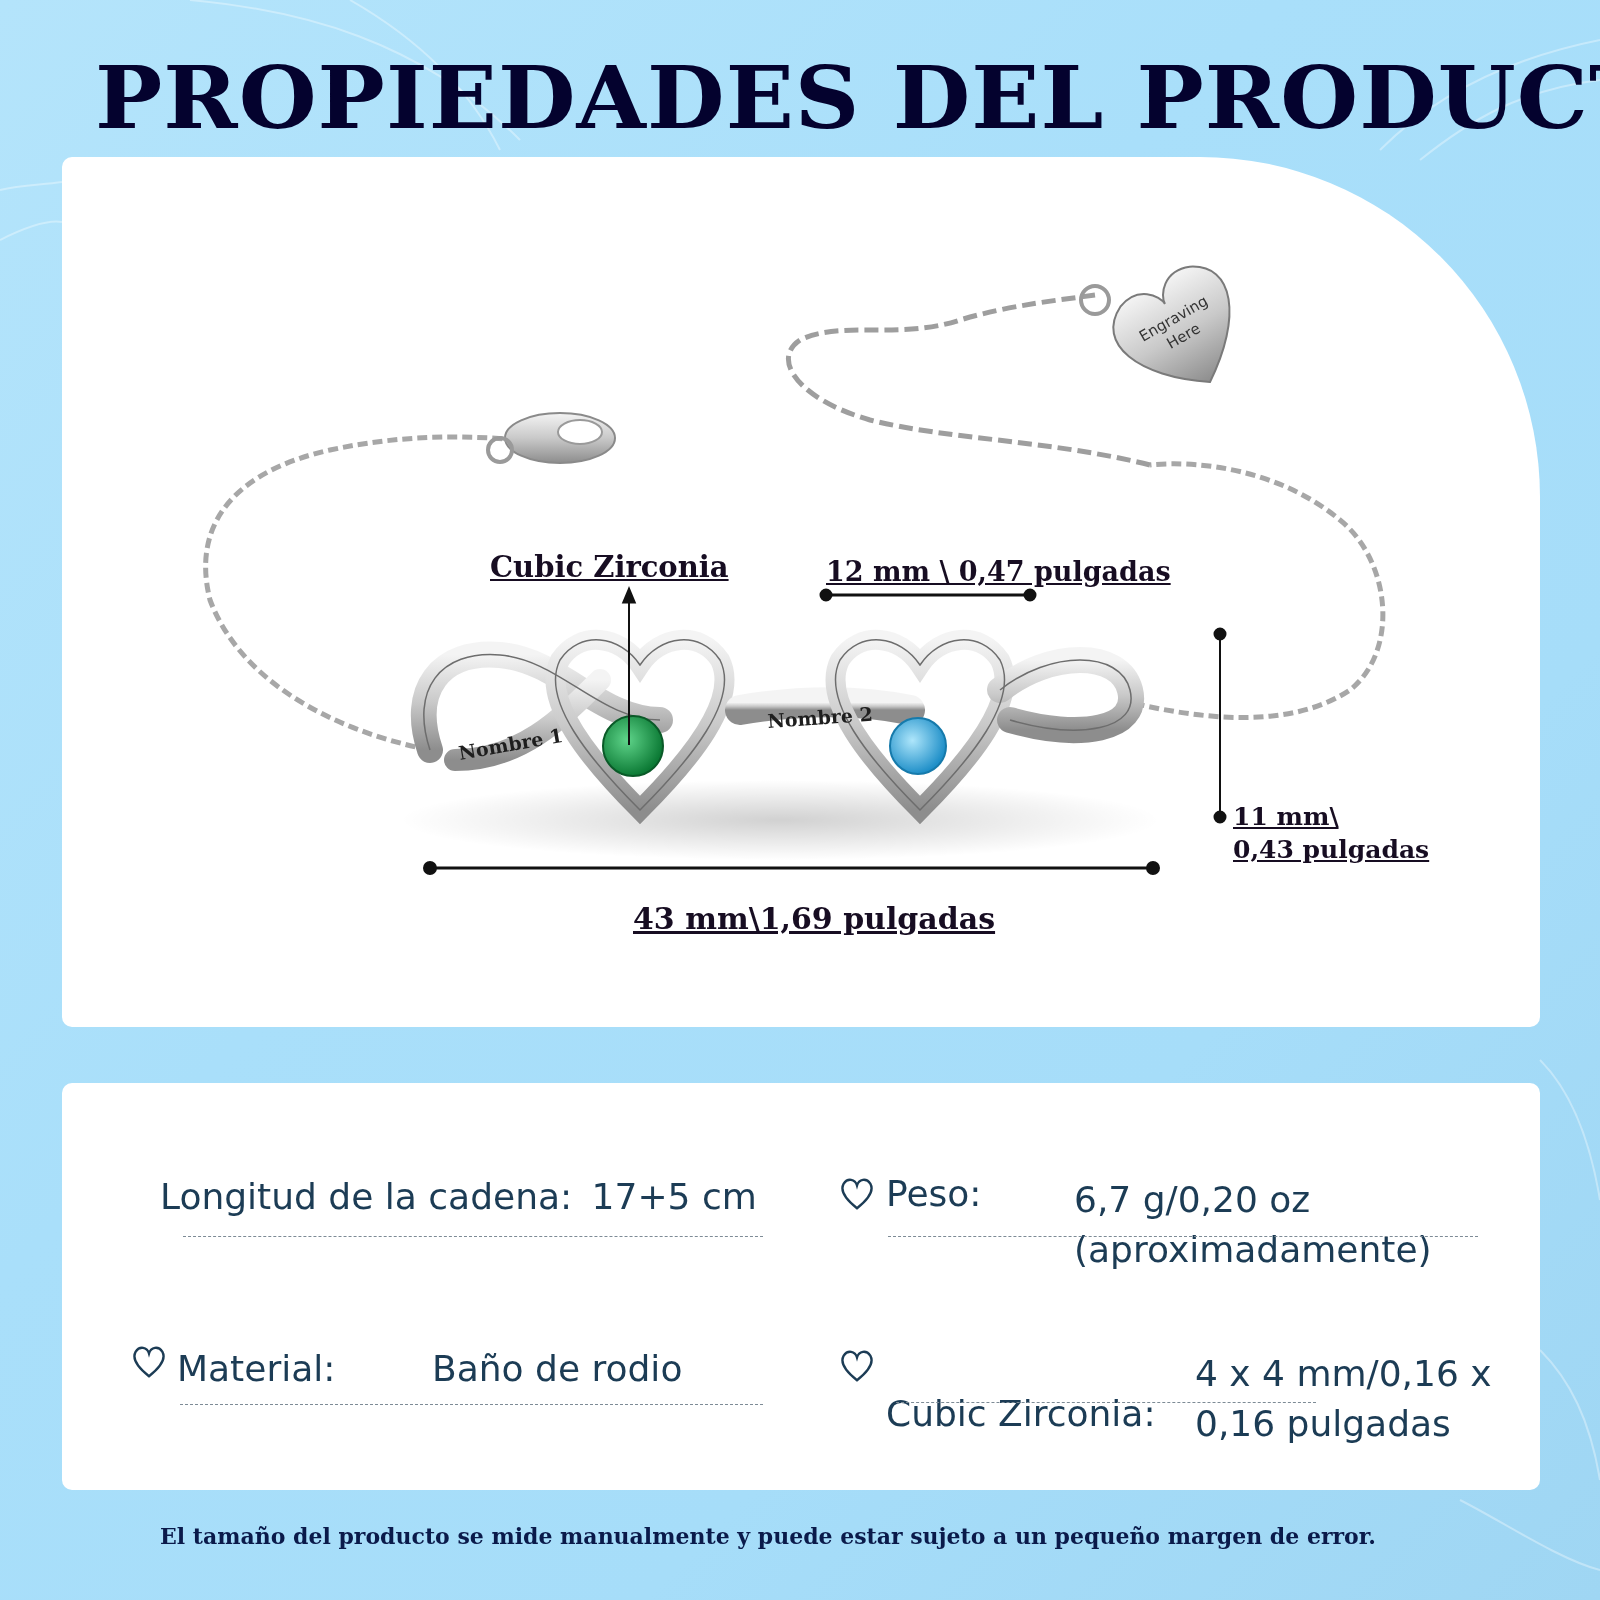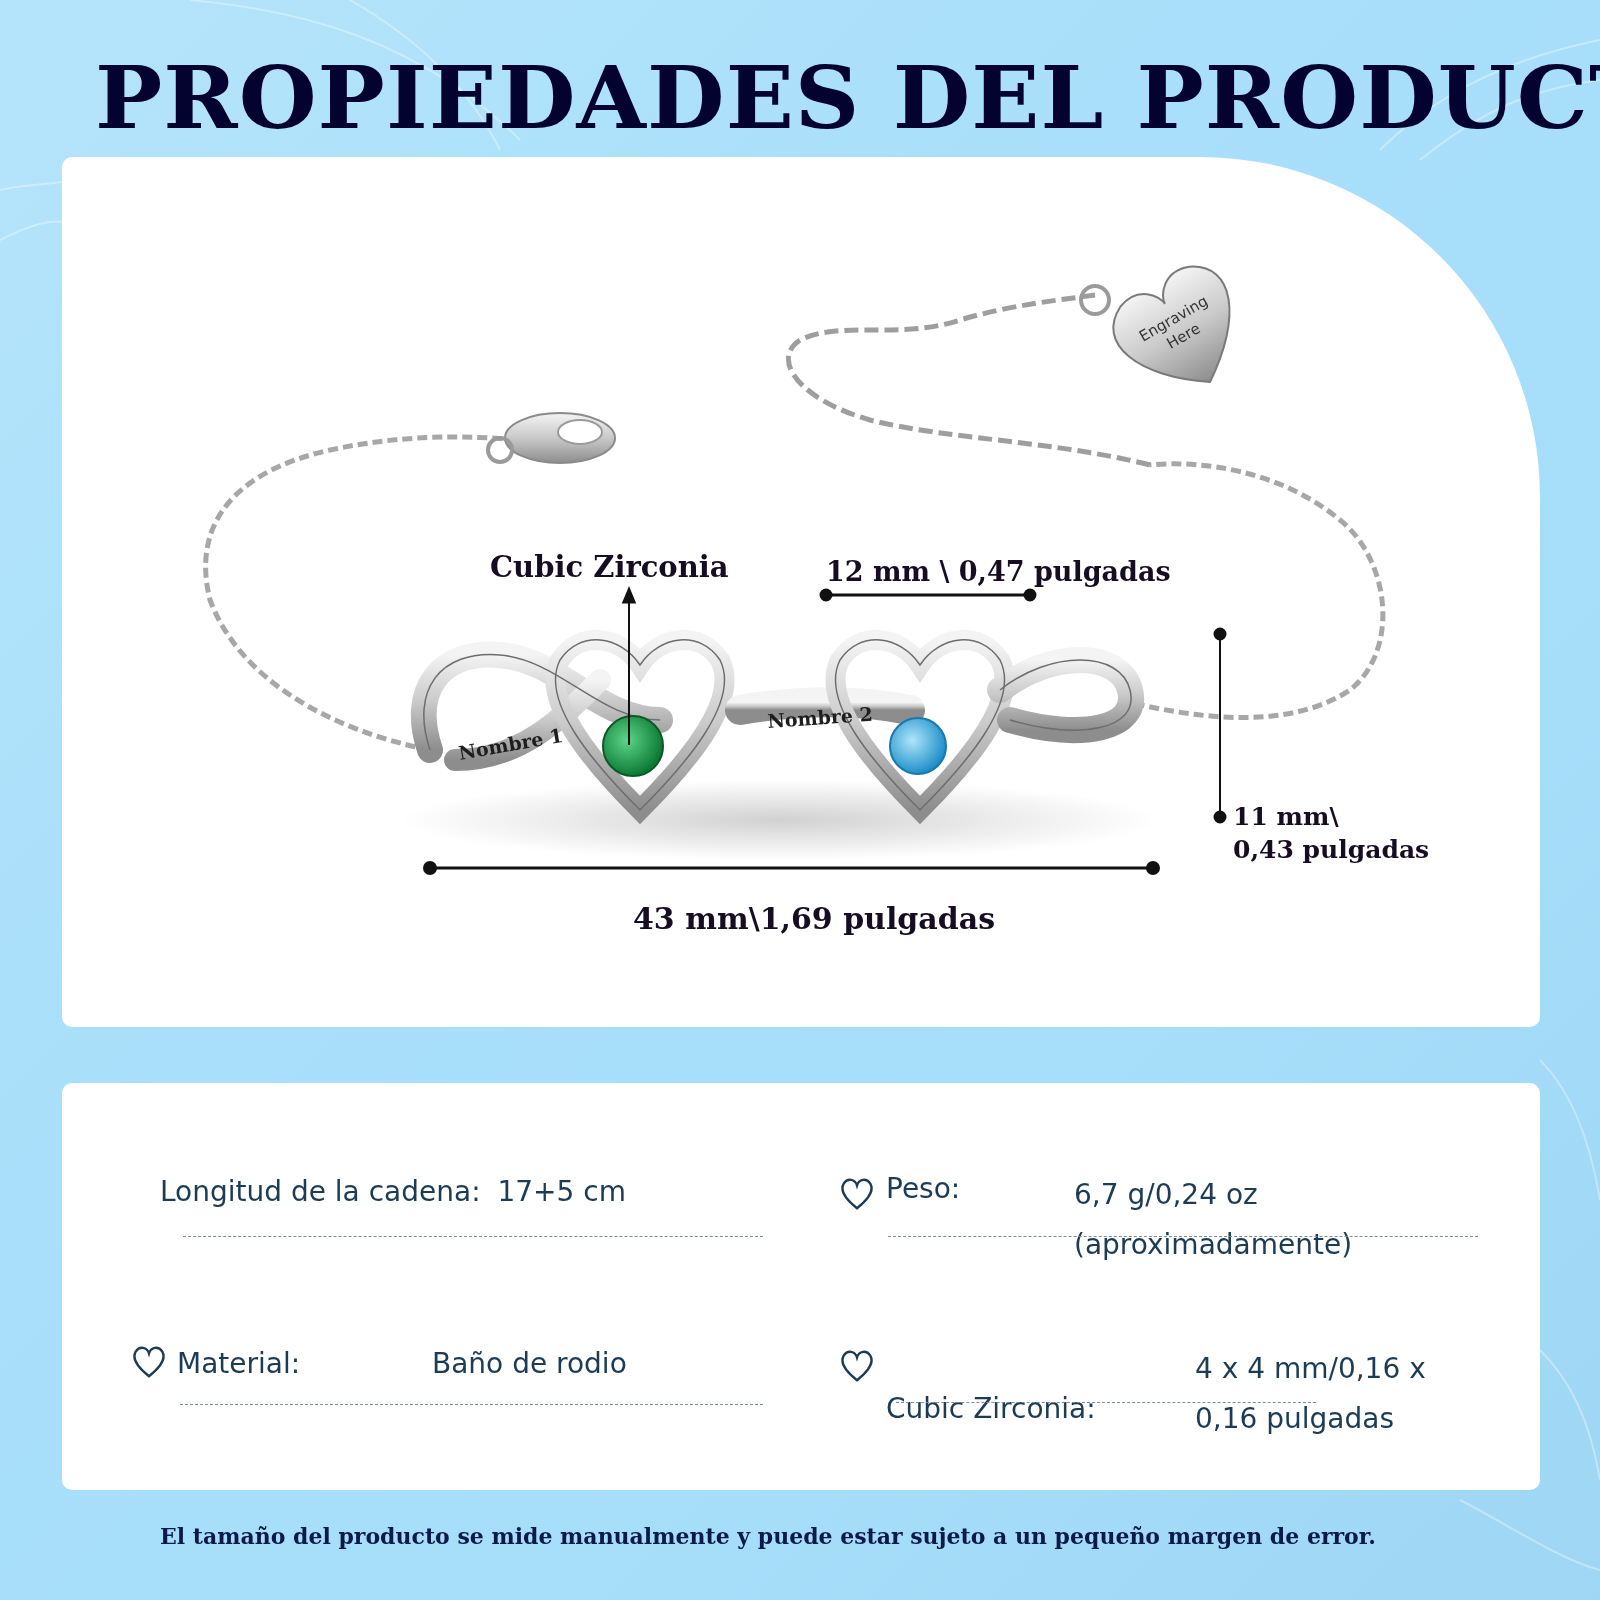--- a/index.html
+++ b/index.html
@@ -19,25 +19,25 @@
     position: absolute; left: 62px; top: 157px; width: 1478px; height: 870px;
     background: #fff; border-radius: 10px 340px 10px 10px;
   }
   .panel-bottom {
     position: absolute; left: 62px; top: 1083px; width: 1478px; height: 407px;
     background: #fff; border-radius: 10px;
   }
   .bracelet { position: absolute; left: 0; top: 0; }
   .ann {
     position: absolute; font-family: "DejaVu Serif", serif; font-weight: bold;
-    color: #170d22; white-space: nowrap; line-height: 1;
+    color: #170d22; white-space: nowrap; line-height: 1; text-decoration: underline;
   }
   .spec {
     position: absolute; color: #1c3c55; font-family: "DejaVu Sans", sans-serif;
-    font-size: 28px; line-height: 1.35; white-space: nowrap;
+    font-size: 36px; line-height: 1.35; white-space: nowrap;
   }
   .dash { position: absolute; border-top: 1.5px dashed #7d8b96; height: 0; }
   .heart { position: absolute; width: 38px; height: 38px; }
   .footnote {
     position: absolute; left: 0; width: 1536px; top: 1523px; text-align: center;
     font-family: "DejaVu Serif", serif; font-weight: bold; font-size: 22px; color: #0a1a4a;
   }
 </style>
 </head>
 <body>
@@ -164,21 +164,21 @@
 <div class="spec" style="left:160px; top:1173px;">
   <span>Longitud de la cadena:</span>
   <span style="margin-left:8px;">17+5 cm</span>
 </div>
 <div class="dash" style="left:183px; top:1236px; width:580px;"></div>
 
 <svg class="heart" style="left:838px; top:1175px;" viewBox="0 0 40 40">
   <path d="M20 35 C 6 24, 2 16, 6 9 C 10 3, 18 4, 20 11 C 22 4, 30 3, 34 9 C 38 16, 34 24, 20 35 Z" fill="none" stroke="#1c3c55" stroke-width="2.5"></path>
 </svg>
 <div class="spec" style="left:886px; top:1170px;">Peso:</div>
-<div class="spec" style="left:1074px; top:1176px;">6,7 g/0,24 oz</div>
+<div class="spec" style="left:1074px; top:1176px;">6,7 g/0,20 oz</div>
 <div class="spec" style="left:1074px; top:1226px;">(aproximadamente)</div>
 <div class="dash" style="left:888px; top:1236px; width:590px;"></div>
 
 <svg class="heart" style="left:130px; top:1343px;" viewBox="0 0 40 40">
   <path d="M20 35 C 6 24, 2 16, 6 9 C 10 3, 18 4, 20 11 C 22 4, 30 3, 34 9 C 38 16, 34 24, 20 35 Z" fill="none" stroke="#1c3c55" stroke-width="2.5"></path>
 </svg>
 <div class="spec" style="left:177px; top:1345px;text-align:center;">Material:</div>
 <div class="spec" style="left:432px; top:1345px;">Baño de rodio</div>
 <div class="dash" style="left:180px; top:1404px; width:583px;"></div>
 

